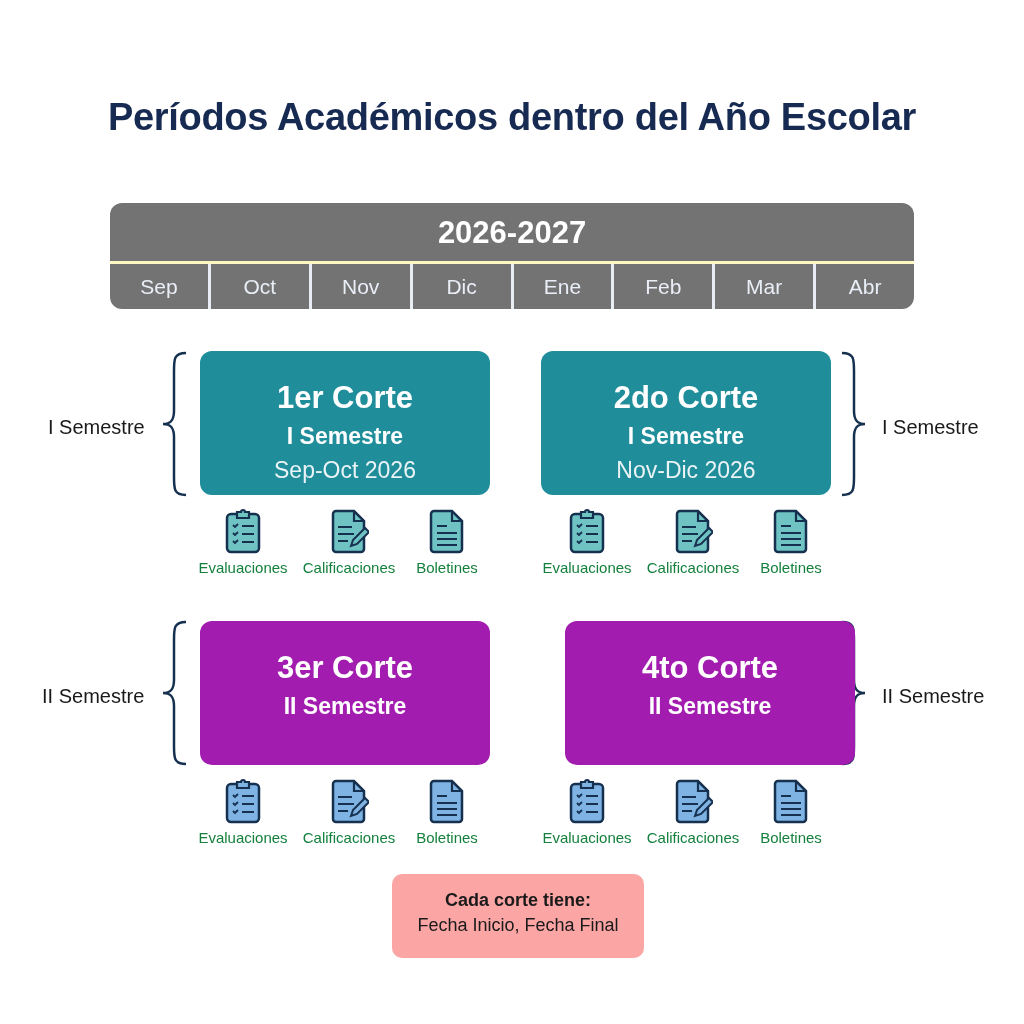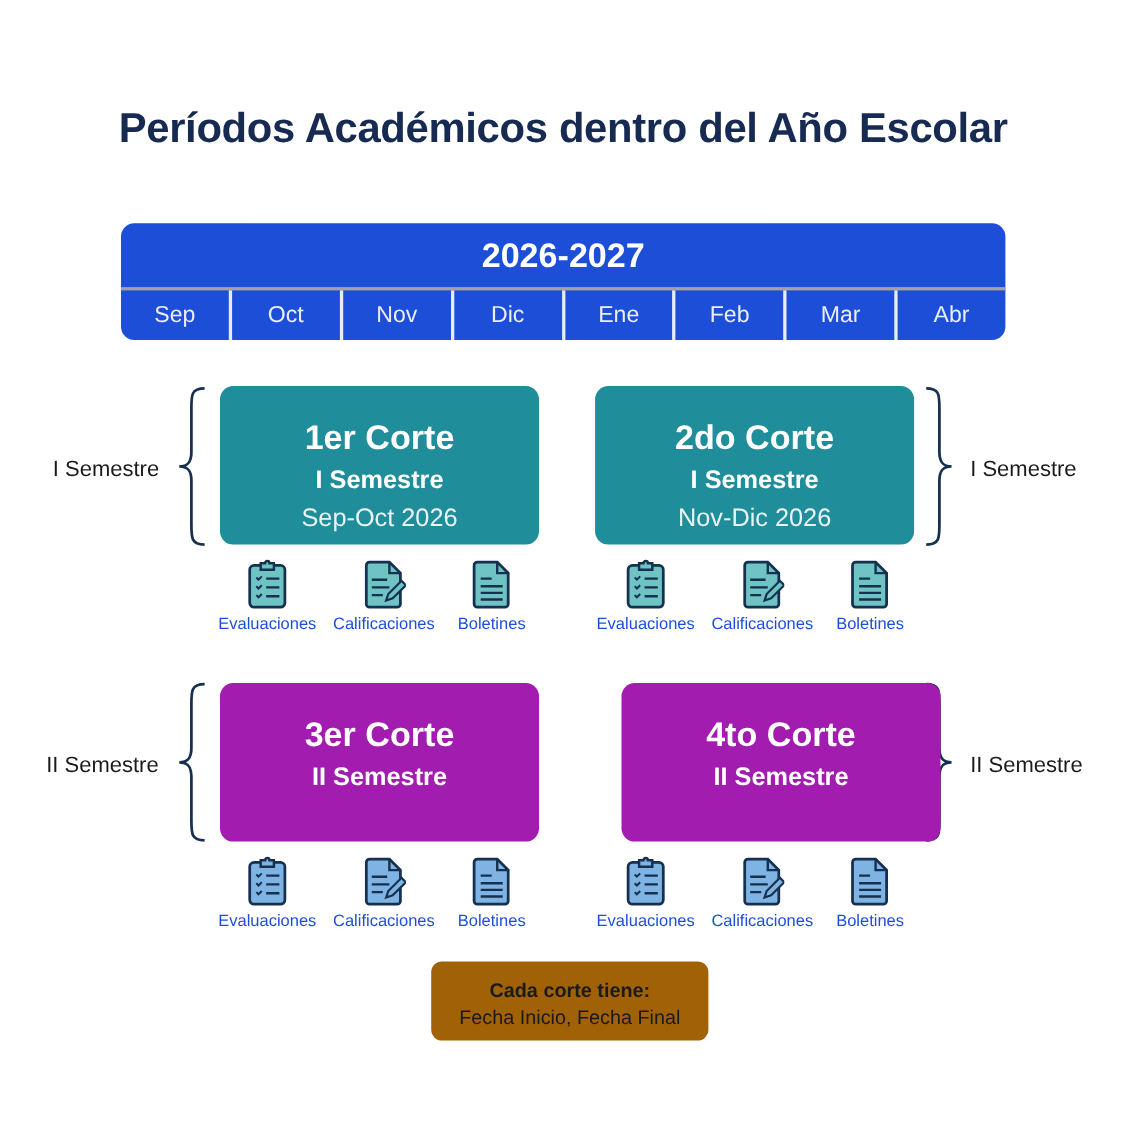--- a/index.html
+++ b/index.html
@@ -6,27 +6,27 @@
   body {
     width: 1024px; height: 1024px; background: #ffffff; position: relative; overflow: hidden;
     font-family: "Liberation Sans", sans-serif; color: #1a1a1a;
   }
   .title {
     position: absolute; left: 0; top: 96px; width: 1024px; text-align: center;
     font-size: 38px; font-weight: 700; color: #162a52; letter-spacing: -0.3px;
   }
   .timeline {
     position: absolute; left: 110px; top: 203px; width: 804px; height: 106px;
-    background: #1d4ed8; border-radius: 12px; overflow: hidden;
+    background: #737373; border-radius: 12px; overflow: hidden;
   }
   .year {
     height: 58px; line-height: 60px; text-align: center; color: #fff;
     font-size: 31px; font-weight: 700;
   }
-  .months { display: flex; height: 48px; border-top: 3px solid #a3a3a3; }
+  .months { display: flex; height: 48px; border-top: 3px solid #fef9c3; }
   .month {
     flex: 1; text-align: center; line-height: 46px; color: #e9eef7; font-size: 21px;
     border-left: 3px solid #e8ecf3;
   }
   .month:first-child { border-left: none; }
 
   .card {
     position: absolute; width: 290px; height: 144px; border-radius: 12px; color: #fff;
     text-align: center; box-sizing: border-box; padding-top: 28px;
   }
@@ -35,25 +35,25 @@
   .card .c-title { font-size: 31px; font-weight: 700; line-height: 38px; }
   .card .c-sem { font-size: 23px; font-weight: 700; line-height: 34px; margin-top: 2px; }
   .card .c-range { font-size: 23px; line-height: 34px; color: #eaf3f6; }
 
   .brace { position: absolute; width: 30px; height: 146px; }
   .sem-label { position: absolute; font-size: 20px; color: #1a1a1a; line-height: 24px; }
 
   .icon-row { position: absolute; display: flex; }
   .icon-item { display: flex; flex-direction: column; align-items: center; }
   .icon-item svg { width: 40px; height: 46px; display: block; }
-  .icon-label { font-size: 15px; margin-top: 5px; color: #1d4ed8; white-space: nowrap; }
+  .icon-label { font-size: 15px; margin-top: 5px; color: #15803d; white-space: nowrap; }
 
   .note {
-    position: absolute; left: 392px; top: 874px; width: 252px; height: 72px;
-    background: #a16207; border-radius: 10px; text-align: center; box-sizing: border-box;
+    position: absolute; left: 392px; top: 874px; width: 252px; height: 84px;
+    background: #fca5a5; border-radius: 10px; text-align: center; box-sizing: border-box;
     padding-top: 14px; font-size: 18px; line-height: 25px; color: #1a1a1a;
   }
   .note .note-head { font-weight: 700; }
 </style>
 </head>
 <body>
 
 <div class="title">Períodos Académicos dentro del Año Escolar</div>
 
 <div class="timeline">

